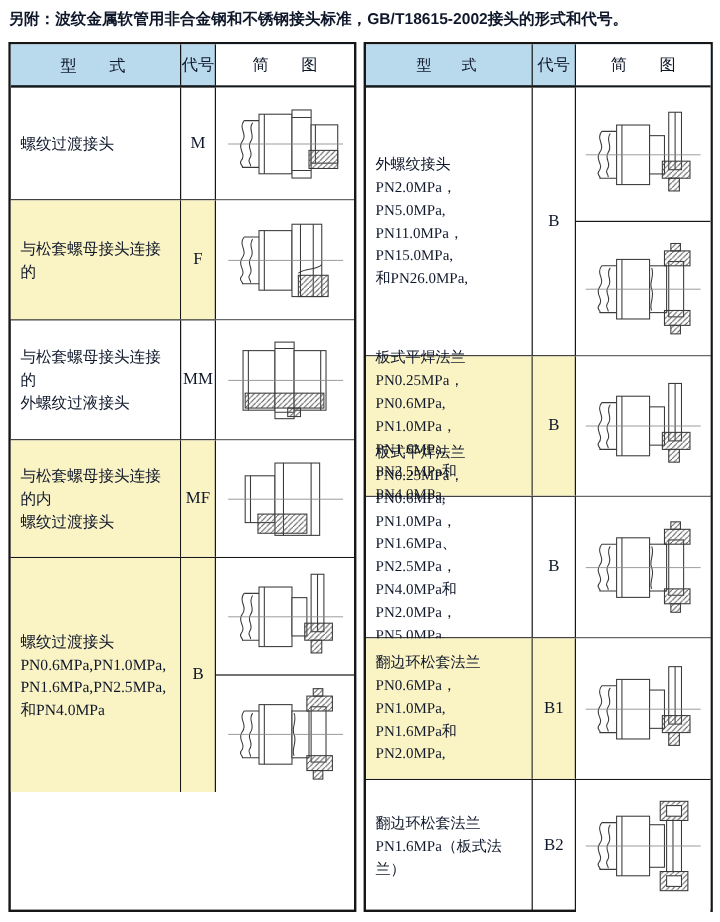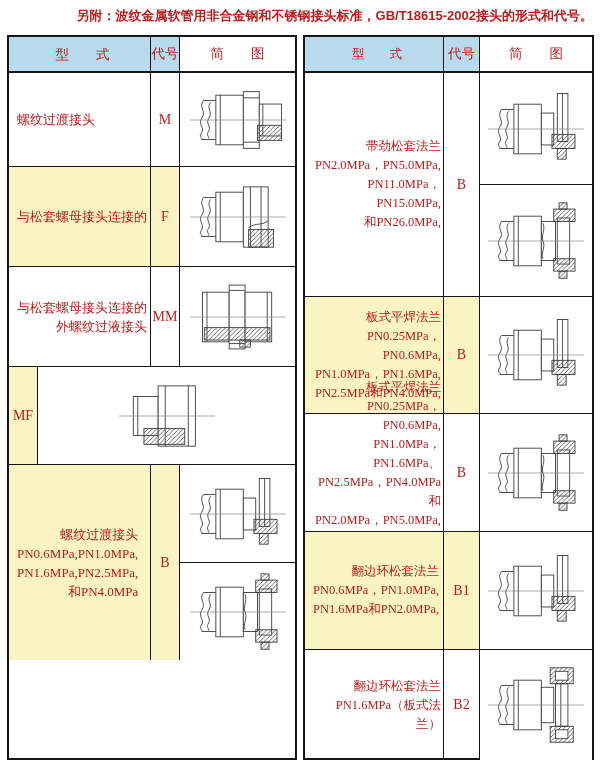--- a/index.html
+++ b/index.html
@@ -1,31 +1,31 @@
 <!DOCTYPE html>
 <html><head>
 <meta charset="utf-8">
 <style>
   html,body{margin:0;padding:0;background:#fff;}
   #page{position:relative;width:600px;height:768px;background:#fff;overflow:hidden;
-        font-family:"Liberation Serif","DejaVu Serif",serif;color:#b91c1c;text-align:right;}
+        font-family:"Liberation Serif","DejaVu Serif",serif;color:#0f172a;}
   #title{position:absolute;left:7px;top:7px;width:586px;
          font-family:"Liberation Sans","DejaVu Sans",sans-serif;
          font-weight:bold;font-size:13px;line-height:18px;white-space:nowrap;}
   .tbl{position:absolute;top:35px;height:725px;border:2px solid #161616;background:#fff;
        display:flex;flex-direction:column;box-sizing:border-box;}
   .tbl-left{left:7px;width:290px;}
   .tbl-right{left:303px;width:291px;}
   .row{display:flex;border-bottom:1px solid #161616;flex:0 0 auto;box-sizing:border-box;min-height:0;}
   .row:last-child{border-bottom:none;}
   .cell{border-right:1px solid #161616;display:flex;align-items:center;box-sizing:border-box;min-width:0;}
   .cell:last-child{border-right:none;}
   .hrow{background:#B9D9EC;border-bottom:2px solid #161616;height:36px;}
   .hrow .cell{justify-content:center;font-size:13.5px;font-weight:normal;}
-  .type{width:142px;padding:3px 2px 3px 8px;font-size:13px;line-height:19px;white-space:pre-line;}
+  .type{width:142px;padding:3px 12px 3px 8px;font-size:13px;line-height:19px;white-space:pre-line;}
   .tbl-right .type{width:139px;font-size:12.5px;}
   .code{width:29px;justify-content:center;font-size:14px;}
   .tbl-right .code{width:36px;}
   .diag{flex:1;flex-direction:column;align-items:stretch;justify-content:center;padding:0;background:#fff;}
   .sub{flex:1;display:flex;align-items:center;justify-content:center;min-height:0;}
   .sub + .sub{border-top:1px solid #161616;}
   .hl .type,.hl .code{background:#FAF3C4;}
   .dsvg{width:106px;height:78px;display:block;}
   
   .lr1{height:94px}.lr2{height:100px}.lr3{height:100px}.lr4{height:98px}.lr5{height:100px}.lr6{height:195px}
@@ -173,20 +173,22 @@
       <div class="cell diag">
         <div class="sub">
             <svg class="dsvg" viewBox="0 0 116 88">
               <use href="#sym-nipple"></use>
             </svg>
           </div>
       </div>
     </div>
 
     <div class="row lr4 hl">
+      <div class="cell type">与松套螺母接头连接的内
+螺纹过渡接头</div>
       <div class="cell code">MF</div>
       <div class="cell diag">
         <div class="sub">
             <svg class="dsvg" viewBox="0 0 116 88">
               <use href="#sym-female"></use>
             </svg>
           </div>
       </div>
     </div>
 
@@ -213,21 +215,21 @@
   </div>
 
   <div class="tbl tbl-right">
     <div class="row hrow">
       <div class="cell type">型　　式</div>
       <div class="cell code">代号</div>
       <div class="cell diag" style="align-items:center">简　　图</div>
     </div>
 
     <div class="row rr1">
-      <div class="cell type">带劲松套法兰
+      <div class="cell type">外螺纹接头
 PN2.0MPa，PN5.0MPa,
 PN11.0MPa，PN15.0MPa,
 和PN26.0MPa,</div>
       <div class="cell code">B</div>
       <div class="cell diag">
         <div class="sub">
             <svg class="dsvg" viewBox="0 0 116 88">
               <use href="#sym-flange-down"></use>
             </svg>
           </div>

